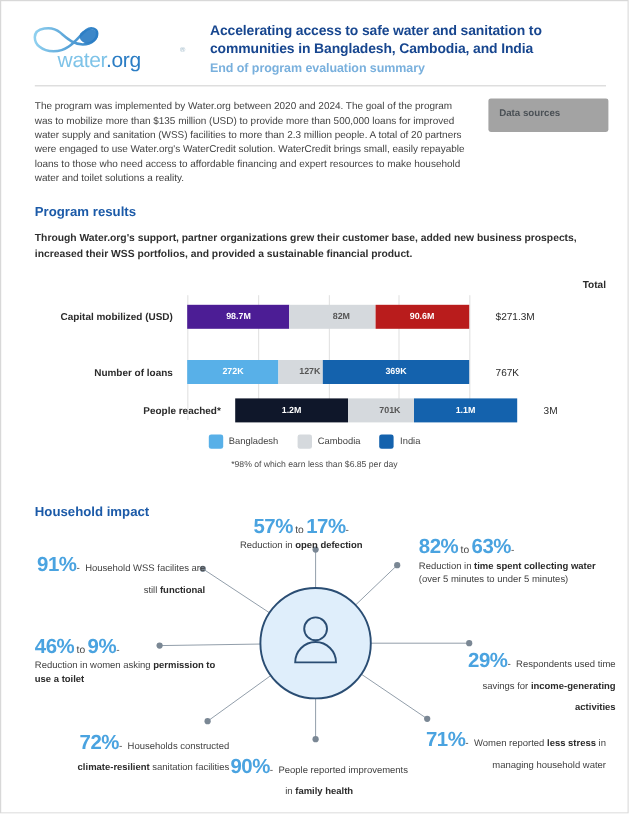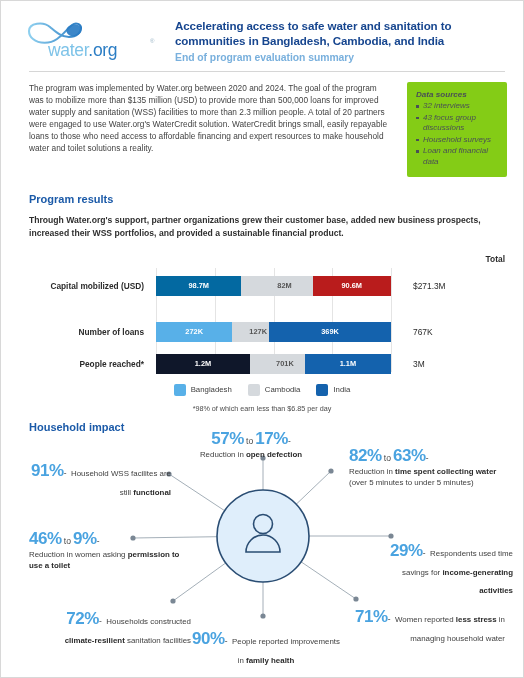--- a/index.html
+++ b/index.html
@@ -28,22 +28,22 @@
     letter-spacing:-0.05px;
   }
   .hrule{height:1px;background:#d6d6d6;margin:8px 18px 0 28px;}
 
   
   .intro-row{display:flex;padding:10px 16px 0 28px;align-items:flex-start;}
   .intro-text{
     flex:1;font-size:8.3px;line-height:12.1px;color:#434343;padding-right:14px;
   }
   .sources{
-    width:100px;flex:0 0 100px;background:#84cc16;border-radius:2px;
-    padding:8px 8px 9px 9px;box-sizing:border-box;font-style:italic;
+    width:100px;flex:0 0 100px;background:#a3a3a3;border-radius:2px;
+    padding:8px 8px 9px 9px;box-sizing:border-box;
   }
   .sources h4{margin:0 0 2px 0;font-size:8.1px;color:#4a5055;font-weight:bold;}
   .sources ul{margin:0;padding:0;list-style:none;}
   .sources li{
     font-size:8px;line-height:10.6px;color:#4a5055;
     padding-left:7px;position:relative;margin-top:1px;
   }
   .sources li:before{
     content:"";position:absolute;left:0;top:4px;width:2.5px;height:2.5px;
     background:#4a5055;
@@ -139,55 +139,49 @@
       <div class="title-main">Accelerating access to safe water and sanitation to communities in Bangladesh, Cambodia, and India</div>
       <div class="title-sub">End of program evaluation summary</div>
     </div>
   </div>
   <div class="hrule"></div>
 
   <div class="intro-row">
     <div class="intro-text">The program was implemented by Water.org between 2020 and 2024. The goal of the program was to mobilize more than $135 million (USD) to provide more than 500,000 loans for improved water supply and sanitation (WSS) facilities to more than 2.3 million people. A total of 20 partners were engaged to use Water.org's WaterCredit solution. WaterCredit brings small, easily repayable loans to those who need access to affordable financing and expert resources to make household water and toilet solutions a reality.</div>
     <div class="sources">
       <h4>Data sources</h4>
-      <ul>
-        <li>32 interviews</li>
-        <li>43 focus group discussions</li>
-        <li>Household surveys</li>
-        <li>Loan and financial data</li>
-      </ul>
     </div>
   </div>
 
   <div class="sec-head">Program results</div>
   <div class="lede">Through Water.org's support, partner organizations grew their customer base, added new business prospects, increased their WSS portfolios, and provided a sustainable financial product.</div>
 
   <div class="chart">
     <div class="chart-total-hd">Total</div>
     <div class="plot" id="plot">
         <div class="gridline" style="left: 0px;"></div>
         <div class="gridline" style="left: 58.75px;"></div>
         <div class="gridline" style="left: 117.5px;"></div>
         <div class="gridline" style="left: 176.25px;"></div>
         <div class="gridline" style="left: 235px;"></div>
         <div class="bar-row" style="top: 8px;">
           <div class="cat-label">Capital mobilized (USD)</div>
-          <div class="seg" style="width: 85.4939px; background: #0369a1;">98.7M</div>
+          <div class="seg" style="width: 85.4939px; background: #4c1d95;">98.7M</div>
           <div class="seg mid" style="width: 71.0284px; background: rgb(213, 217, 221);">82M</div>
           <div class="seg" style="width: 78.4777px; background: #b91c1c;">90.6M</div>
           <div class="tot-label">$271.3M</div>
         </div>
         <div class="bar-row" style="top: 54px;">
           <div class="cat-label">Number of loans</div>
           <div class="seg" style="width: 81.9807px; background: rgb(88, 176, 232);">272K</div>
           <div class="seg mid" style="width: 38.2778px; background: rgb(213, 217, 221);">127K</div>
           <div class="seg" style="width: 131px; background: rgb(20, 98, 173);">369K</div>
           <div class="tot-label">767K</div>
         </div>
-        <div class="bar-row" style="top: 86px;">
+        <div class="bar-row" style="top: 86px; margin-left: 40px;">
           <div class="cat-label">People reached*</div>
           <div class="seg" style="width: 93.9687px; background: #0f172a;">1.2M</div>
           <div class="seg mid" style="width: 54.8934px; background: rgb(213, 217, 221);">701K</div>
           <div class="seg" style="width: 86.138px; background: rgb(20, 98, 173);">1.1M</div>
           <div class="tot-label">3M</div>
         </div>
       </div>
     <div class="legend" id="legend">
         <div class="lg">
           <span class="sw" style="background: rgb(88, 176, 232);"></span>

